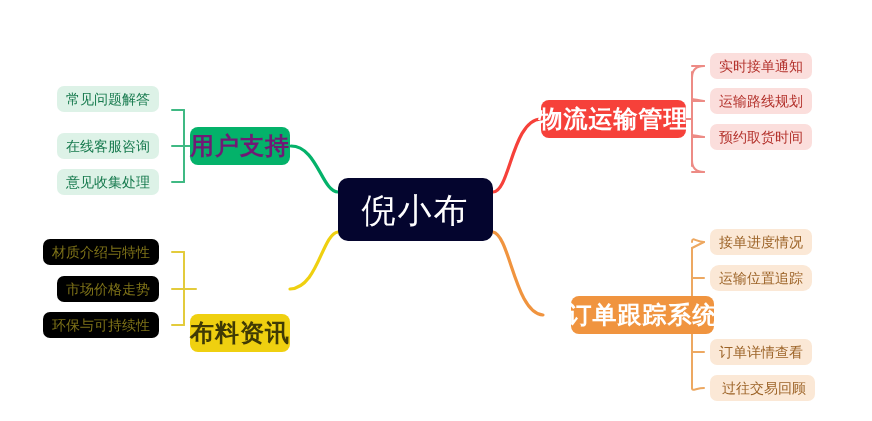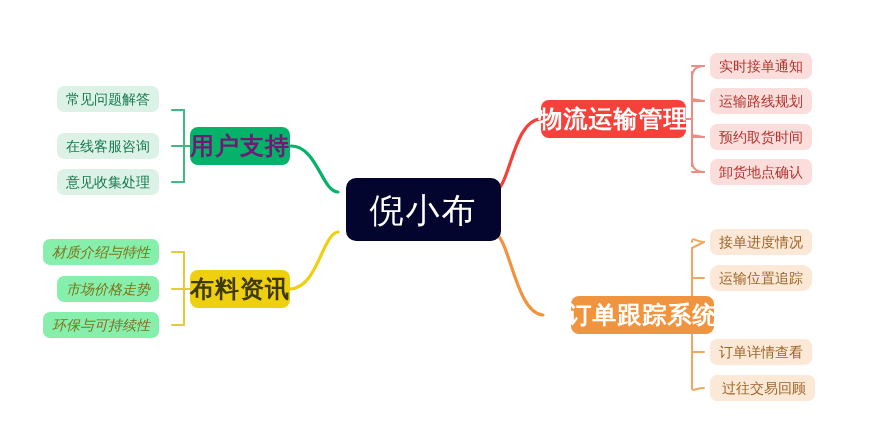--- a/index.html
+++ b/index.html
@@ -36,49 +36,49 @@
     white-space: nowrap;
     line-height: 1;
   }
   
   .root-node {
     background: #04052e;
     color: #ffffff;
     border-radius: 10px;
     font-size: 34px;
     letter-spacing: 2px;
-    left: 346px;
+    left: 338px;
     top: 178px;
     width: 155px;
     height: 63px;
   }
   
   .branch-node {
     border-radius: 8px;
     font-size: 24px;
     letter-spacing: 1px;
     height: 38px;
     font-weight: bold;
   }
   .branch-red   { background: #f6413a; color: #ffffff; }
   .branch-orange{ background: #f0943f; color: #ffffff; }
   .branch-green { background: #04b26a; color: #701a75; }
-  .branch-yellow{ background: #efd010; color: #3f3a05; }
+  .branch-yellow{ background: #efd010; color: #3f3a05; margin-top: 44px; }
 
   
   .leaf-node {
     border-radius: 7px;
     font-size: 14px;
     height: 26px;
     padding: 0 9px;
   }
   .leaf-red    { background: #fbdedc; color: #b3322c; }
   .leaf-orange { background: #fbe8d6; color: #9c6327; }
   .leaf-green  { background: #ddf2e7; color: #177a4e; }
-  .leaf-yellow { background: #86efac; color: #7e7218; font-style: italic; }
+  .leaf-yellow { background: #000000; color: #7e7218; }
 </style>
 </head>
 <body>
 
 <div id="canvas">
 
   <svg class="svg-layer" viewBox="0 0 872 421">
 
     <path d="M 493 192 C 510 192 512 120 541 119" fill="none" stroke="#f6413a" stroke-width="3.2" stroke-linecap="round"></path>
 
@@ -132,21 +132,20 @@
     </g>
   </svg>
 
   <div class="node root-node">倪小布</div>
 
   <div class="node branch-node branch-red" style="left:541px; top:100px; width:145px;">物流运输管理</div>
 
   <div class="node leaf-node leaf-red" style="left:710px; top:53px;">实时接单通知</div>
   <div class="node leaf-node leaf-red" style="left:710px; top:88px;">运输路线规划</div>
   <div class="node leaf-node leaf-red" style="left:710px; top:124px;">预约取货时间</div>
-  <div class="node leaf-node leaf-red" style="left:710px; top:159px;">卸货地点确认</div>
 
   <div class="node branch-node branch-orange" style="left:543px; top:296px; width:143px;margin-left:28px;">订单跟踪系统</div>
 
   <div class="node leaf-node leaf-orange" style="left:710px; top:229px;">接单进度情况</div>
   <div class="node leaf-node leaf-orange" style="left:710px; top:265px;border-radius:9px;">运输位置追踪</div>
   <div class="node leaf-node leaf-orange" style="left:710px; top:339px;">订单详情查看</div>
   <div class="node leaf-node leaf-orange" style="left:710px; top:375px;padding-left:12px;">过往交易回顾</div>
 
   <div class="node branch-node branch-green" style="left:190px; top:127px; width:100px;">用户支持</div>
 

